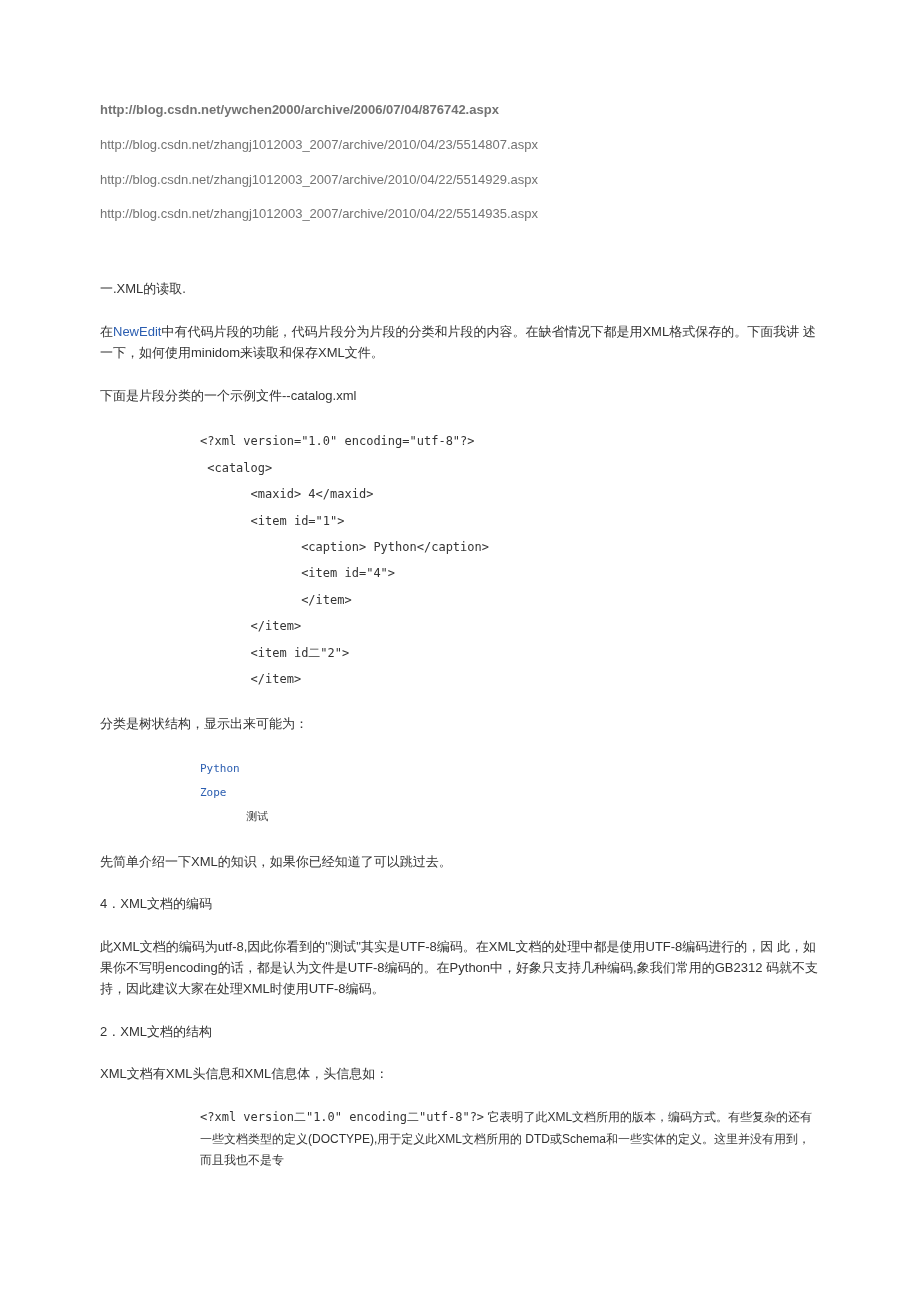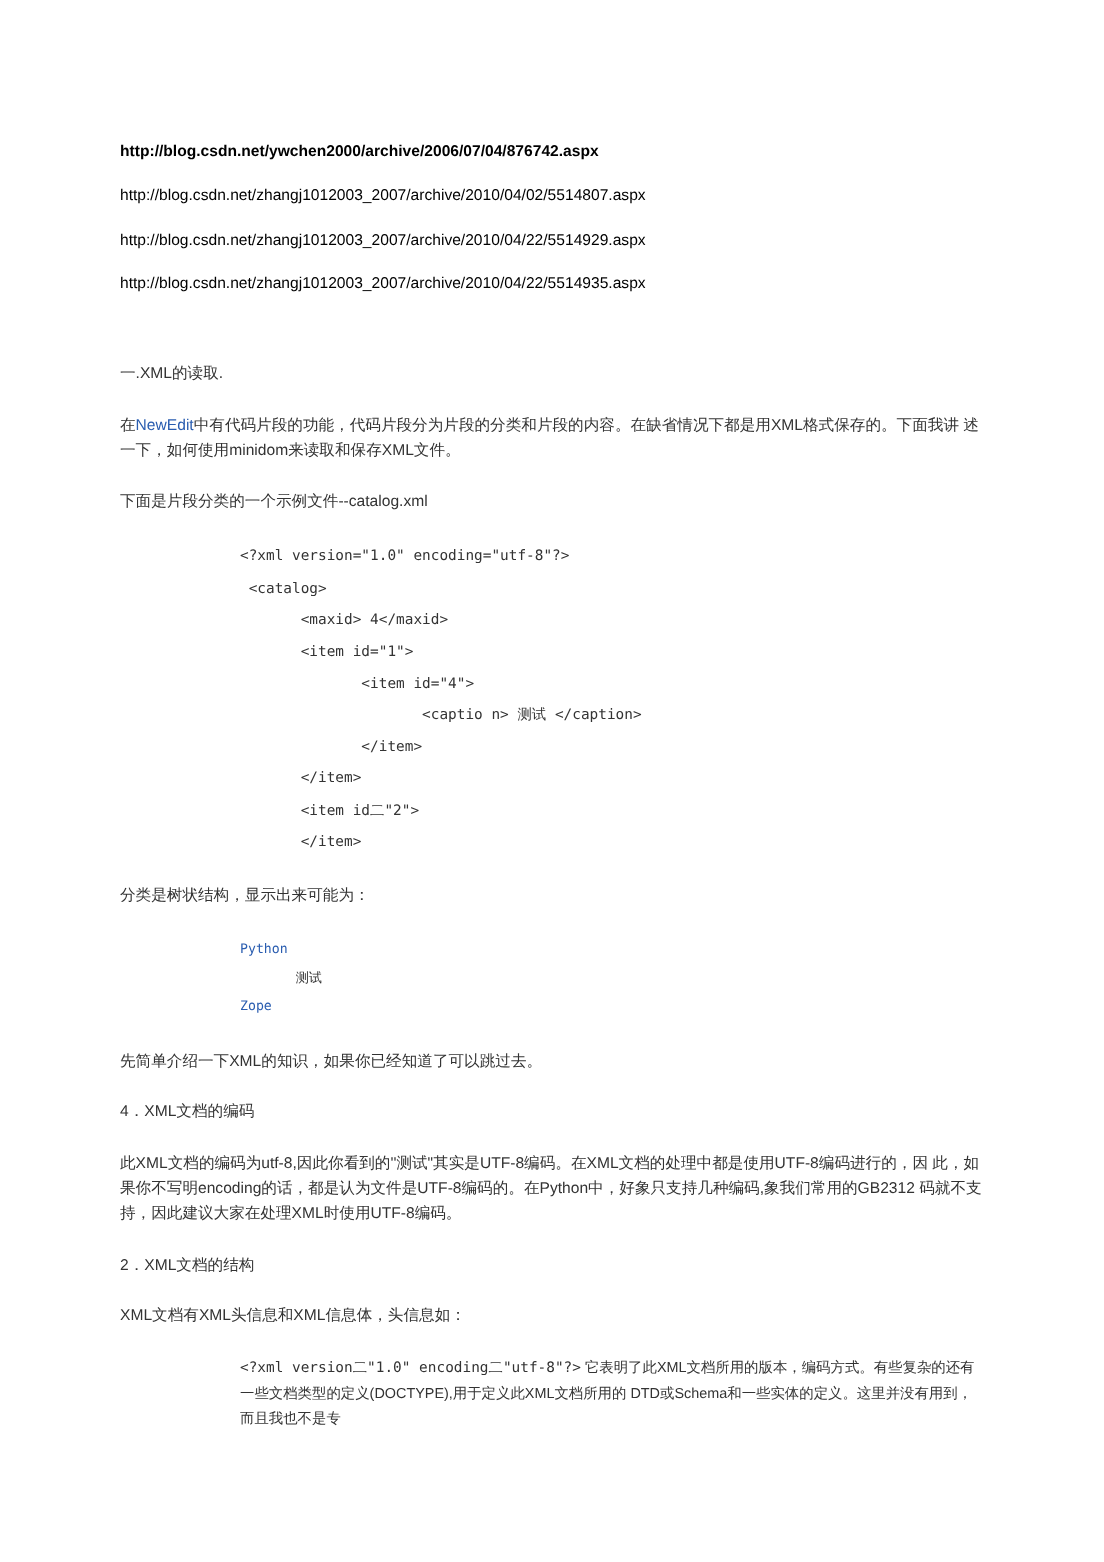--- a/index.html
+++ b/index.html
@@ -6,72 +6,72 @@
     margin: 0;
     padding: 100px 100px 60px 100px;
     font-family: Arial, "Microsoft YaHei", sans-serif;
     font-size: 13px;
     color: #333;
     line-height: 1.6;
     width: 920px;
     box-sizing: border-box;
     background: #fff;
   }
-  .url { color: #000000; margin-bottom: 14px; word-break: break-all; margin-top: 16px; }
+  .url { color: #737373; margin-bottom: 14px; word-break: break-all; }
   .url.first { font-weight: bold; }
   .section-spacer { height: 40px; }
   .section-title { margin-bottom: 22px; }
   .para { margin-bottom: 22px; }
   .link { color: #2a5db0; }
   .code-block { margin: 22px 0 22px 100px; font-family: "SimSun", monospace; font-size: 12px; color: #333; line-height: 2.2; }
   .code-line { white-space: pre; }
   .tree-block { margin: 22px 0 22px 100px; font-family: "SimSun", monospace; font-size: 11px; line-height: 2.2; }
   .tree-line { white-space: pre; }
   .tree-link { color: #2a5db0; }
   .heading { margin: 22px 0; }
   .quote-block { margin: 18px 0 0 100px; font-size: 12px; line-height: 1.8; }
   .quote-code { font-family: "SimSun", monospace; }
 </style>
 </head>
 <body>
 
 <div class="url first">http://blog.csdn.net/ywchen2000/archive/2006/07/04/876742.aspx</div>
-<div class="url">http://blog.csdn.net/zhangj1012003_2007/archive/2010/04/02/5514807.aspx</div>
+<div class="url">http://blog.csdn.net/zhangj1012003_2007/archive/2010/04/23/5514807.aspx</div>
 <div class="url">http://blog.csdn.net/zhangj1012003_2007/archive/2010/04/22/5514929.aspx</div>
 <div class="url">http://blog.csdn.net/zhangj1012003_2007/archive/2010/04/22/5514935.aspx</div>
 
 <div class="section-spacer"></div>
 
 <div class="section-title">一.XML的读取.</div>
 
 <div class="para">
   <span>在</span><span class="link">NewEdit</span><span>中有代码片段的功能，代码片段分为片段的分类和片段的内容。在缺省情况下都是用XML格式保存的。下面我讲 述一下，如何使用minidom来读取和保存XML文件。</span>
 </div>
 
 <div class="para">下面是片段分类的一个示例文件--catalog.xml</div>
 
 <div class="code-block">
   <div class="code-line">&lt;?xml version="1.0" encoding="utf-8"?&gt;</div>
   <div class="code-line"> &lt;catalog&gt;</div>
   <div class="code-line">       &lt;maxid&gt; 4&lt;/maxid&gt;</div>
   <div class="code-line">       &lt;item id="1"&gt;</div>
+  <div class="code-line">              &lt;caption&gt; Python&lt;/caption&gt;</div>
   <div class="code-line">              &lt;item id="4"&gt;</div>
-  <div class="code-line">                     &lt;captio n&gt; 测试 &lt;/caption&gt;</div>
   <div class="code-line">              &lt;/item&gt;</div>
   <div class="code-line">       &lt;/item&gt;</div>
   <div class="code-line">       &lt;item id二"2"&gt;</div>
   <div class="code-line">       &lt;/item&gt;</div>
 </div>
 
 <div class="para">分类是树状结构，显示出来可能为：</div>
 
 <div class="tree-block">
   <div class="tree-line"><span class="tree-link">Python</span></div>
+  <div class="tree-line"><span class="tree-link">Zope</span></div>
   <div class="tree-line"><span>       </span><span>测试</span></div>
-  <div class="tree-line"><span class="tree-link">Zope</span></div>
 </div>
 
 <div class="para">先简单介绍一下XML的知识，如果你已经知道了可以跳过去。</div>
 
 <div class="heading">4．XML文档的编码</div>
 
 <div class="para">此XML文档的编码为utf-8,因此你看到的''测试"其实是UTF-8编码。在XML文档的处理中都是使用UTF-8编码进行的，因 此，如果你不写明encoding的话，都是认为文件是UTF-8编码的。在Python中，好象只支持几种编码,象我们常用的GB2312 码就不支持，因此建议大家在处理XML时使用UTF-8编码。</div>
 
 <div class="heading">2．XML文档的结构</div>
 

